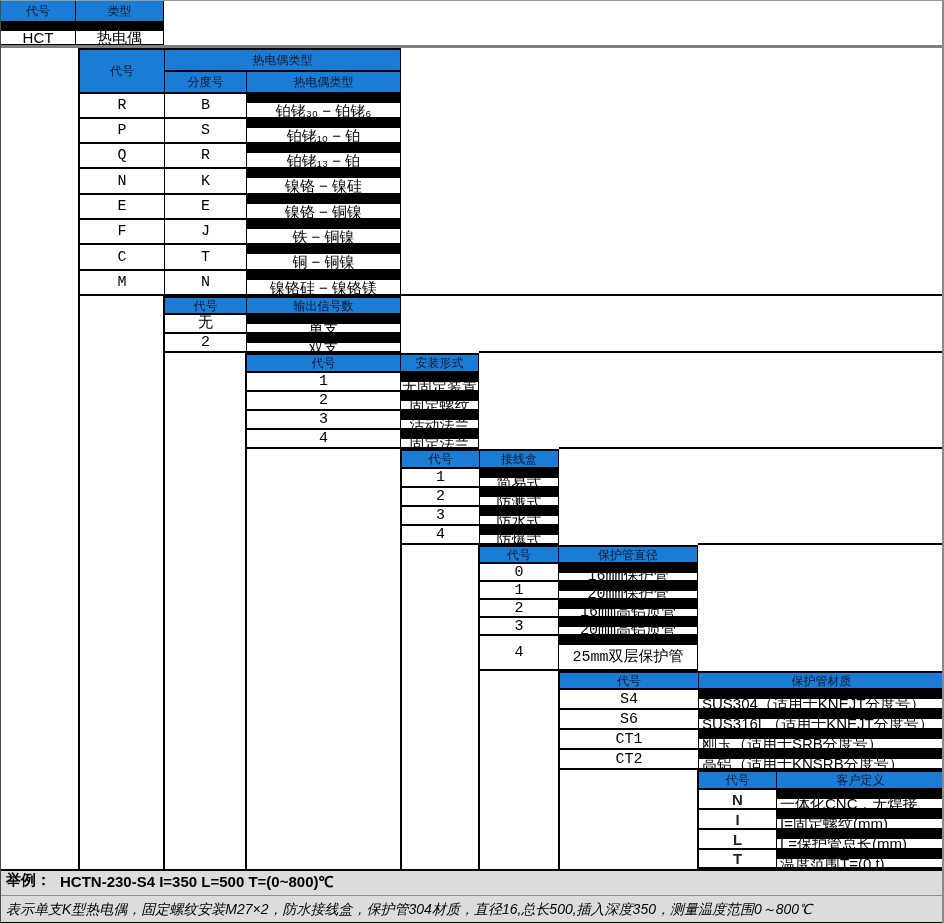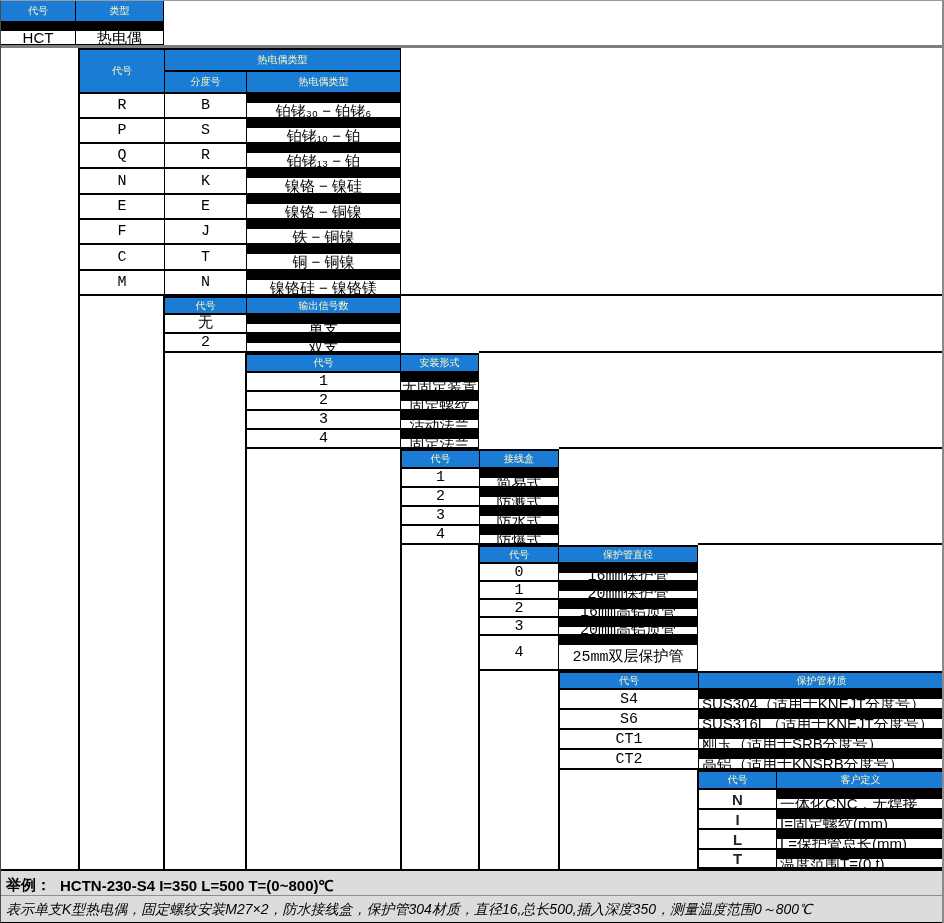--- a/index.html
+++ b/index.html
@@ -6,36 +6,36 @@
   body{font-family:"Liberation Sans", sans-serif; font-size:14px; color:#000;}
   #canvas{position:relative; width:944px; height:923px; box-sizing:border-box;
           border-top:1px solid #9a9a9a; border-right:2px solid #8a8a8a; border-left:1px solid #4a4a4a;
           background:#fff; overflow:hidden;}
   .divider{position:absolute; left:0; top:44px; width:944px; height:3px; background:#7f7f7f;}
   
   .grid{position:absolute; display:grid; background:#000; box-sizing:border-box;
         border:2px solid #000; border-left-width:1px; border-right-width:1px; gap:2px 1px;}
   .grid > div{background:#fff; display:flex; align-items:center; justify-content:center;
               overflow:hidden; white-space:nowrap; line-height:1;}
-  .grid > .hd{background:var(--blue,#1a7cd4); color:#fef9c3; font-size:10px;}
+  .grid > .hd{background:var(--blue,#1a7cd4); color:#0f172a; font-size:12px;}
   .code{font-family:"Liberation Mono","DejaVu Sans Mono",monospace; font-size:15px;}
   .code-sans{font-family:"Liberation Sans",sans-serif; font-size:15px; font-weight:bold; color:#1c2430;}
   .left{justify-content:flex-start !important; padding-left:3px;}
   .val{font-size:15px;margin-top:9px;}
   
   #t0{border:none; border-right:1px solid #000; gap:1px;}
   
   .ccol{position:absolute; box-sizing:border-box; border-left:1px solid #000; border-right:1px solid #000; background:transparent;}
   .ccol.noleft{border-left:none;}
   
   .hl{position:absolute; height:2px; background:#000;}
   
   #band{position:absolute; left:0; top:868px; width:944px; height:55px; box-sizing:border-box;
         background:#dcdcdc; border-top:2px solid #000; border-bottom:2px solid #000;}
-  #band .r1{height:24px; display:flex; align-items:flex-end; padding-left:5px; border-bottom:1px solid #8f8f8f;
+  #band .r1{height:24px; display:flex; align-items:flex-start; padding-left:5px; border-bottom:1px solid #8f8f8f;
             font-weight:bold; font-size:15px;}
   #band .r1 .model{margin-left:9px; font-family:"Liberation Sans",sans-serif;}
   #band .r2{height:27px; display:flex; align-items:center; padding-left:5px; font-size:14px;font-style:italic;}
 </style>
 </head>
 <body>
 
 <div id="canvas">
 
   <div class="grid" id="t0" style="left:0; top:0; width:163px; height:44px; grid-template-columns:74px 87px; grid-template-rows:20px 22px;">

